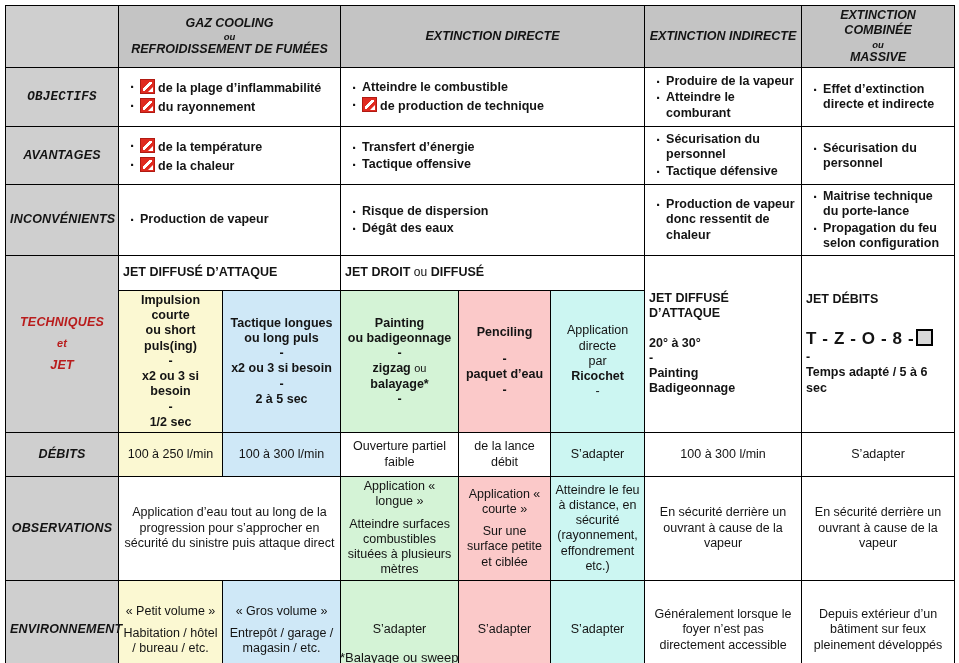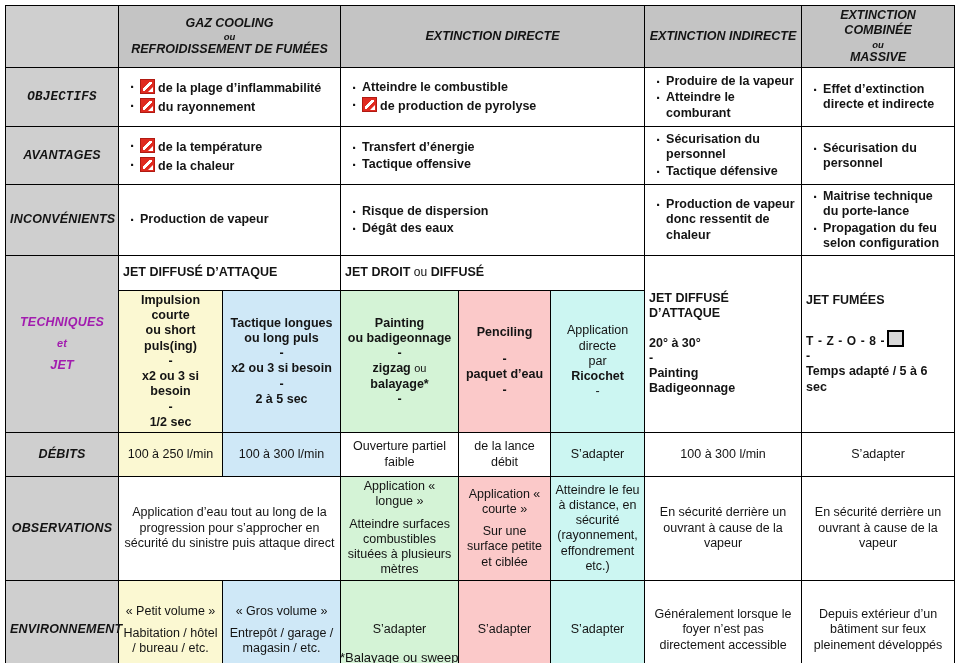--- a/index.html
+++ b/index.html
@@ -37,21 +37,21 @@
   td.rowlab{
     background:#cfcfcf;
     text-align:center;
     font-style:italic;font-weight:bold;
     font-size:13px;
     letter-spacing:.2px;
   }
   .lab-blue{color:#4aa8e8;font-family:Liberation Mono, monospace;}
   .lab-green{color:#3ad14f;}
   .lab-red{color:#f0382c;}
-  .lab-orange{color:#a21caf;}
+  .lab-orange{color:#b91c1c;}
   .lab-teal{color:#16a085;}
   .lab-black{color:#111;}
   
   td.head{
     background:#c4c4c4;
     text-align:center;
     color:#e8201c;
     font-style:italic;font-weight:bold;
     font-size:13.5px;
     line-height:1.35;
@@ -114,21 +114,21 @@
     font-weight:bold;
     font-size:12.5px;
     line-height:1.3;
     padding:4px 3px;
   }
   td.tech .lt{font-weight:normal;font-size:11px;}
   td.debit{text-align:center;font-size:12.5px;}
   td.obs{text-align:center;font-size:12.5px;line-height:1.35;padding:4px 6px;}
   .gap{display:block;height:7px;}
   
-  .tzo{font-weight:bold;font-size:12px;letter-spacing:.6px;}
+  .tzo{font-weight:bold;font-size:17px;letter-spacing:.6px;}
   .sqicon{
     display:inline-block;width:13px;height:13px;
     border:2px solid #000;background:#d8d8d8;
     vertical-align:-2px;margin-left:2px;
   }
   
   #legend{
     position:absolute;left:0;top:630px;width:959px;height:33px;z-index:3;
     font-size:13px;color:#141414;
   }
@@ -194,21 +194,21 @@
     <td class="rowlab lab-blue">OBJECTIFS</td>
     <td class="white" colspan="2">
       <div class="bullist">
         <span class="bul"><i class="dim"></i><span>de la plage d’inflammabilité</span></span>
         <span class="bul"><i class="dim"></i><span>du rayonnement</span></span>
       </div>
     </td>
     <td class="white" colspan="3">
       <div class="bullist">
         <span class="bul"><span>Atteindre le combustible</span></span>
-        <span class="bul"><i class="dim"></i><span>de production de pyrolyse</span></span>
+        <span class="bul"><i class="dim"></i><span>de production de technique</span></span>
       </div>
     </td>
     <td class="white">
       <div class="bullist">
         <span class="bul">Produire de la vapeur</span>
         <span class="bul">Atteindre le comburant</span>
       </div>
     </td>
     <td class="white">
       <div class="bullist">
@@ -283,21 +283,21 @@
       <span>DIFFUSÉ</span>
     </td>
     <td class="subhead" rowspan="2">
       <div style="margin-bottom:14px">JET DIFFUSÉ D’ATTAQUE</div>
       <div style="font-weight:bold">20° à 30°</div>
       <div>-</div>
       <div>Painting</div>
       <div>Badigeonnage</div>
     </td>
     <td class="subhead" rowspan="2">
-      <div style="margin-bottom:22px">JET FUMÉES</div>
+      <div style="margin-bottom:22px">JET DÉBITS</div>
       <div class="tzo">
         <span>T - Z - O - 8 -</span><i class="sqicon"></i>
       </div>
       <div style="font-weight:bold">-</div>
       <div style="font-weight:bold">Temps adapté / 5 à 6 sec</div>
     </td>
   </tr>
 
   <tr style="height:101px">
     <td class="tech c-yellow">

